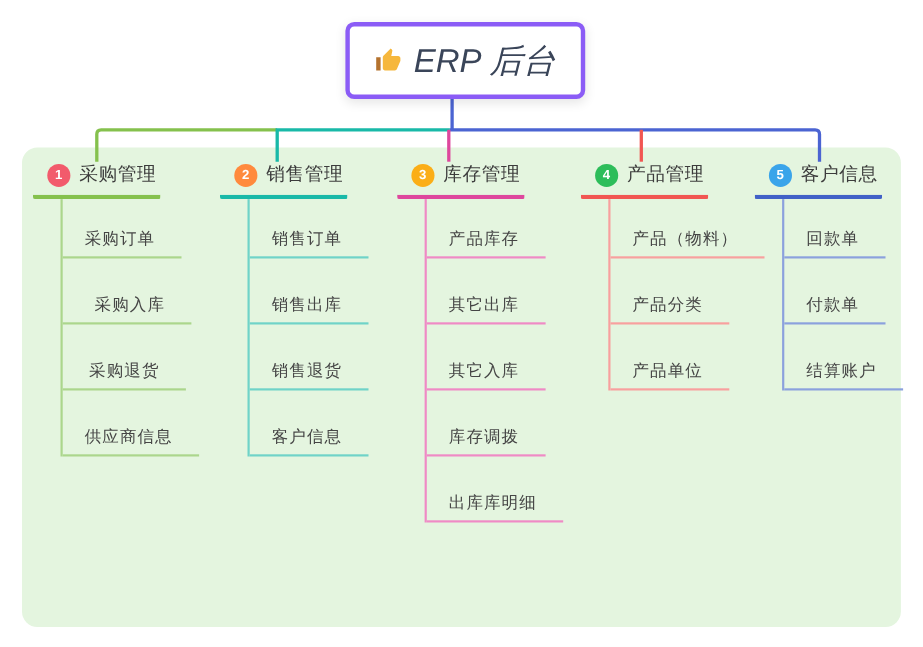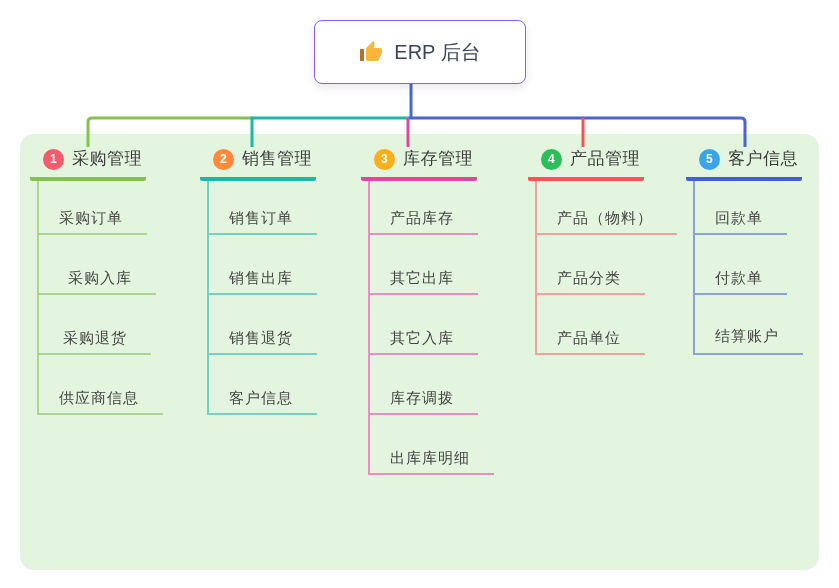--- a/index.html
+++ b/index.html
@@ -10,36 +10,36 @@
   
   .panel{position:absolute;left:20px;top:134px;width:799px;height:436px;
          background:#e4f5df;border-radius:14px;}
 
   
   #connectors{position:absolute;left:0;top:0;width:839px;height:588px;
               pointer-events:none;}
 
   
   .root-card{position:absolute;left:314px;top:20px;width:210px;height:62px;
-             background:#ffffff;border:1px solid #8b5cf6;border-radius:8px;
+             background:#ffffff;border:4px solid #8b5cf6;border-radius:8px;
              box-shadow:0 3px 10px rgba(0,0,0,.10);
              display:flex;align-items:center;justify-content:center;gap:11px;
-             font-size:20px;font-weight:500;color:#3a4559;cursor:pointer;}
+             font-size:30px;font-weight:500;color:#3a4559;cursor:pointer;font-style:italic;}
   .root-card svg{display:block;}
 
   
   .branch{position:absolute;top:147px;}
   .branch-label{display:flex;align-items:center;gap:8px;width:fit-content;
                 min-width:96px;padding:0 4px 6px 13px;border-bottom:4px solid;
                 border-radius:0 0 2px 2px;font-size:17px;color:#3c3c3c;
                 line-height:24px;letter-spacing:.5px;cursor:pointer;}
   .badge{width:21px;height:21px;border-radius:50%;flex:0 0 21px;
          display:flex;align-items:center;justify-content:center;
          color:#ffffff;font-size:12px;font-weight:bold;}
-  .children{margin-left:7px;border-left:2px solid;width:fit-content;text-align:center;}
+  .children{margin-left:25px;border-left:2px solid;width:fit-content;text-align:center;}
   .child{height:54px;display:flex;align-items:flex-end;width:fit-content;
          padding:0 24px 4px 20px;border-bottom:2px solid;
          font-size:15px;color:#454545;letter-spacing:1px;line-height:22px;
          cursor:pointer;white-space:nowrap;}
   .child:first-child{height:48px;}
 </style>
 </head>
 <body>
 
 <div class="canvas">
@@ -112,17 +112,17 @@
         </div>
       </div>
       <div class="branch" style="left: 686px;">
         <div class="branch-label" style="border-bottom-color: rgb(65, 97, 199);">
           <span class="badge" style="background: rgb(58, 164, 234);">5</span>
           <span>客户信息</span>
         </div>
         <div class="children" style="border-left-color: rgb(139, 161, 221);">
           <div class="child" style="border-bottom-color: rgb(139, 161, 221);">回款单</div>
           <div class="child" style="border-bottom-color: rgb(139, 161, 221);">付款单</div>
-          <div class="child" style="border-bottom-color: rgb(139, 161, 221); font-family: Liberation Mono, monospace;">结算账户</div>
+          <div class="child" style="border-bottom-color: rgb(139, 161, 221);">结算账户</div>
         </div>
       </div>
     </div>
 </div>
 
 </body></html>

